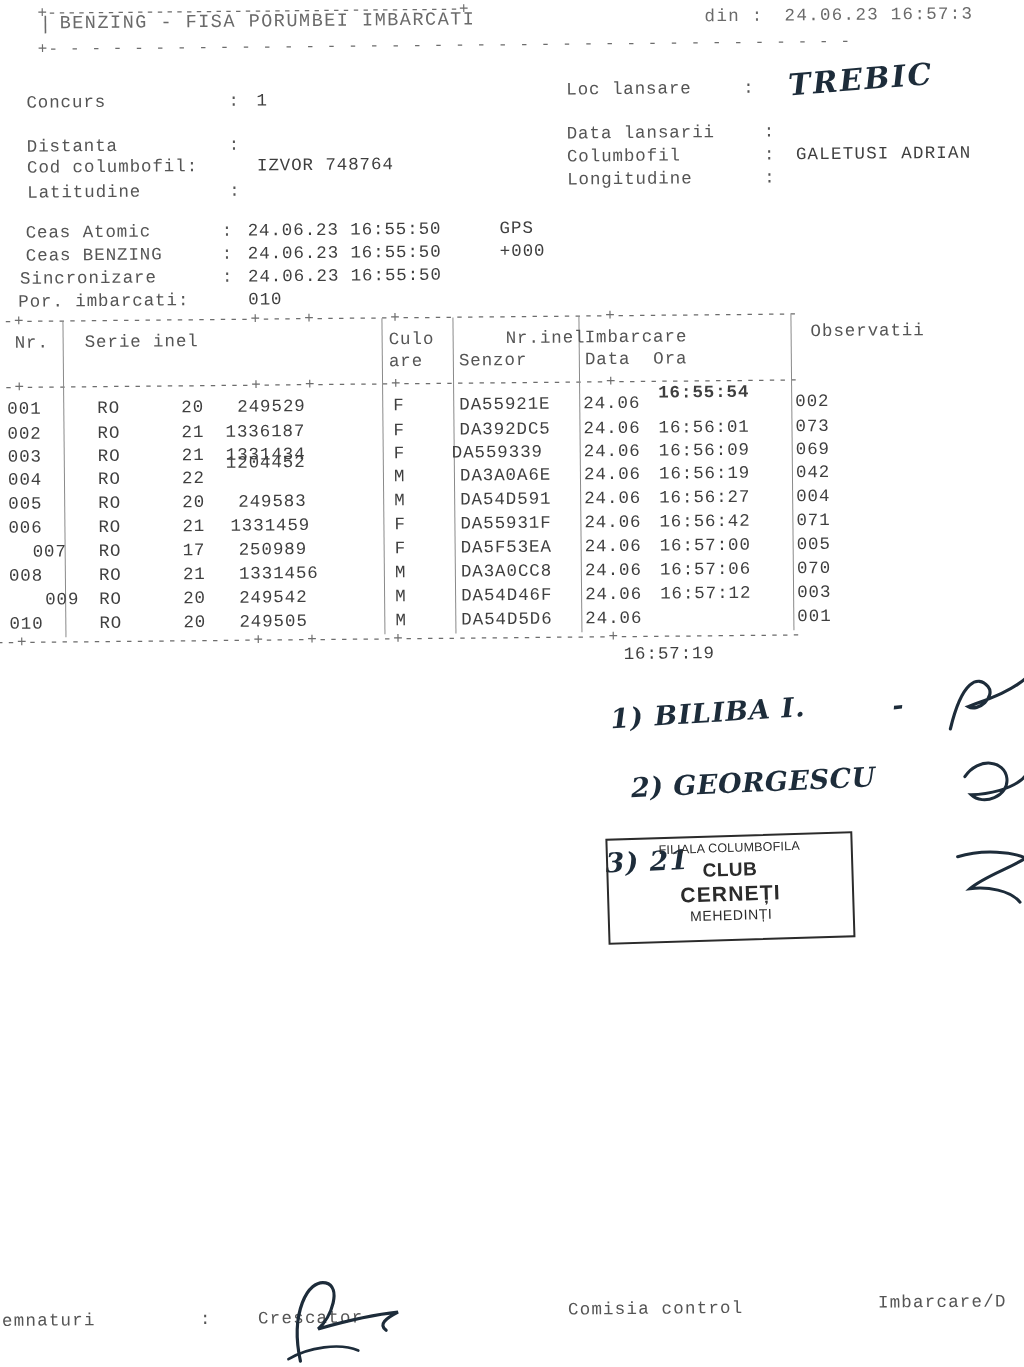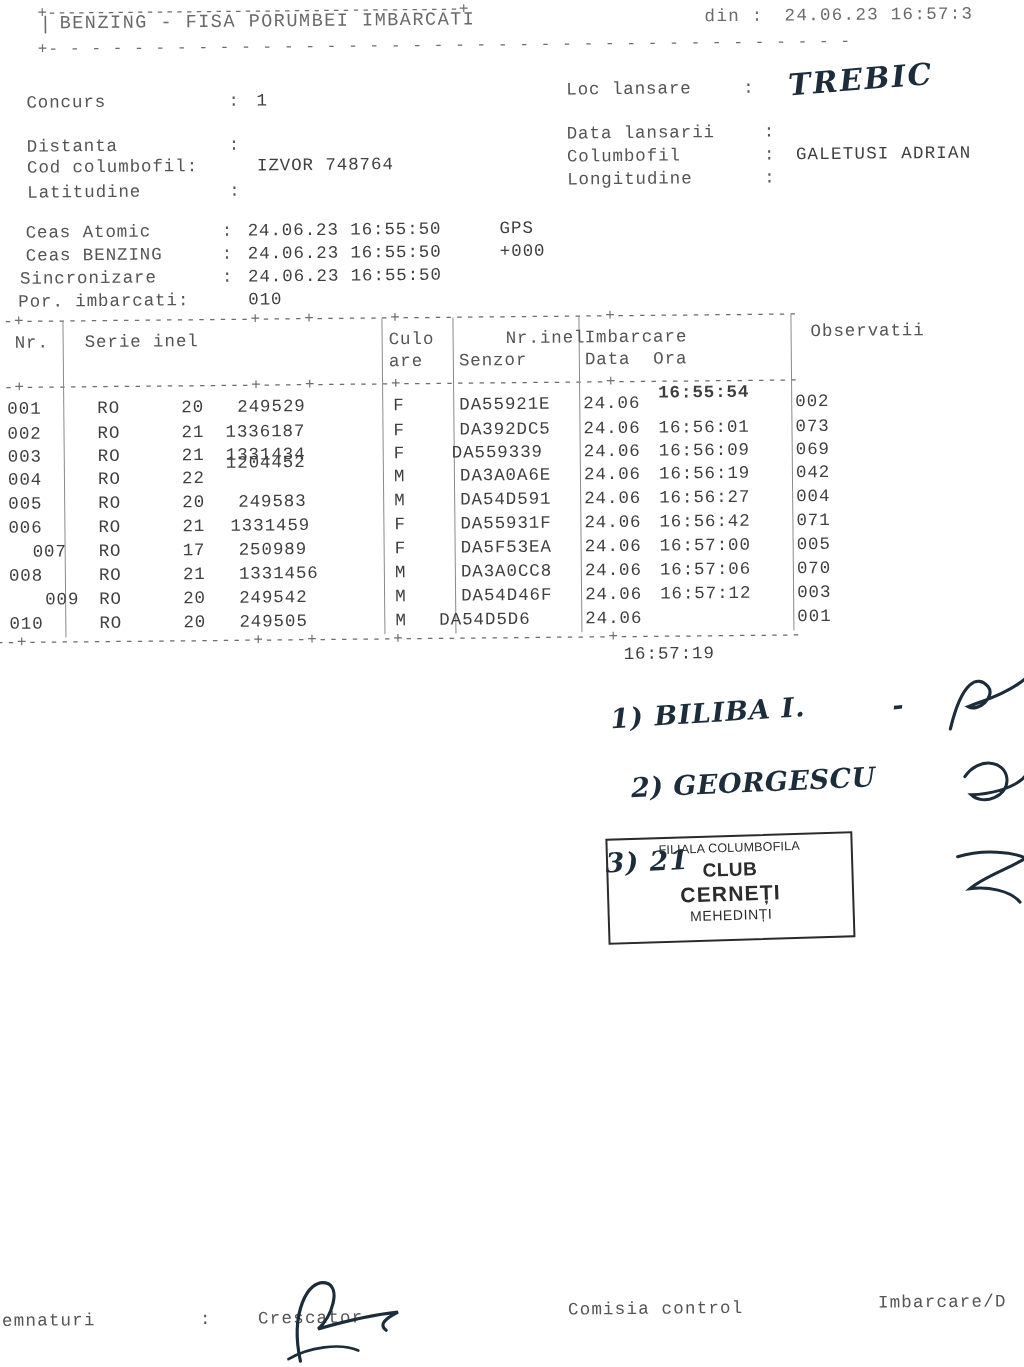--- a/index.html
+++ b/index.html
@@ -258,21 +258,21 @@
   <div class="txt dark" style="left:458px;top:585px;font-family:Liberation Mono, monospace;">DA54D46F</div>
   <div class="txt dark" style="left:582px;top:585px;">24.06</div>
   <div class="txt dark" style="left:657px;top:585px;">16:57:12</div>
   <div class="txt dark" style="left:794px;top:585px;">003</div>
 
   <div class="txt dark" style="left:6px;  top:609px;">010</div>
   <div class="txt dark" style="left:96px; top:609px;">RO</div>
   <div class="txt dark" style="left:180px;top:609px;">20</div>
   <div class="txt dark" style="left:236px;top:609px;">249505</div>
   <div class="txt dark" style="left:392px;top:609px;">M</div>
-  <div class="txt dark" style="left:436px;top:609px;">DA54D5D6</div>
+  <div class="txt dark" style="left:458px;top:609px;">DA54D5D6</div>
   <div class="txt dark" style="left:582px;top:609px;">24.06</div>
   <div class="txt dark" style="left:620px;top:609px;margin-top:36px;">16:57:19</div>
   <div class="txt dark" style="left:794px;top:609px;">001</div>
 
   <div class="hand ink" style="left:606px; top:700px; font-size:27px; letter-spacing:1px; transform:rotate(-3deg);">1) BILIBA I.</div>
   <div class="hand ink" style="left:888px; top:694px; font-size:27px; transform:rotate(-6deg);">-</div>
 
   <div class="hand ink" style="left:626px; top:770px; font-size:27px; letter-spacing:0.5px; transform:rotate(-2deg);">2) GEORGESCU</div>
 
   <div class="hand ink" style="left:600px; top:848px; font-size:27px; letter-spacing:1px; transform:rotate(-2deg);">3) 21</div>

